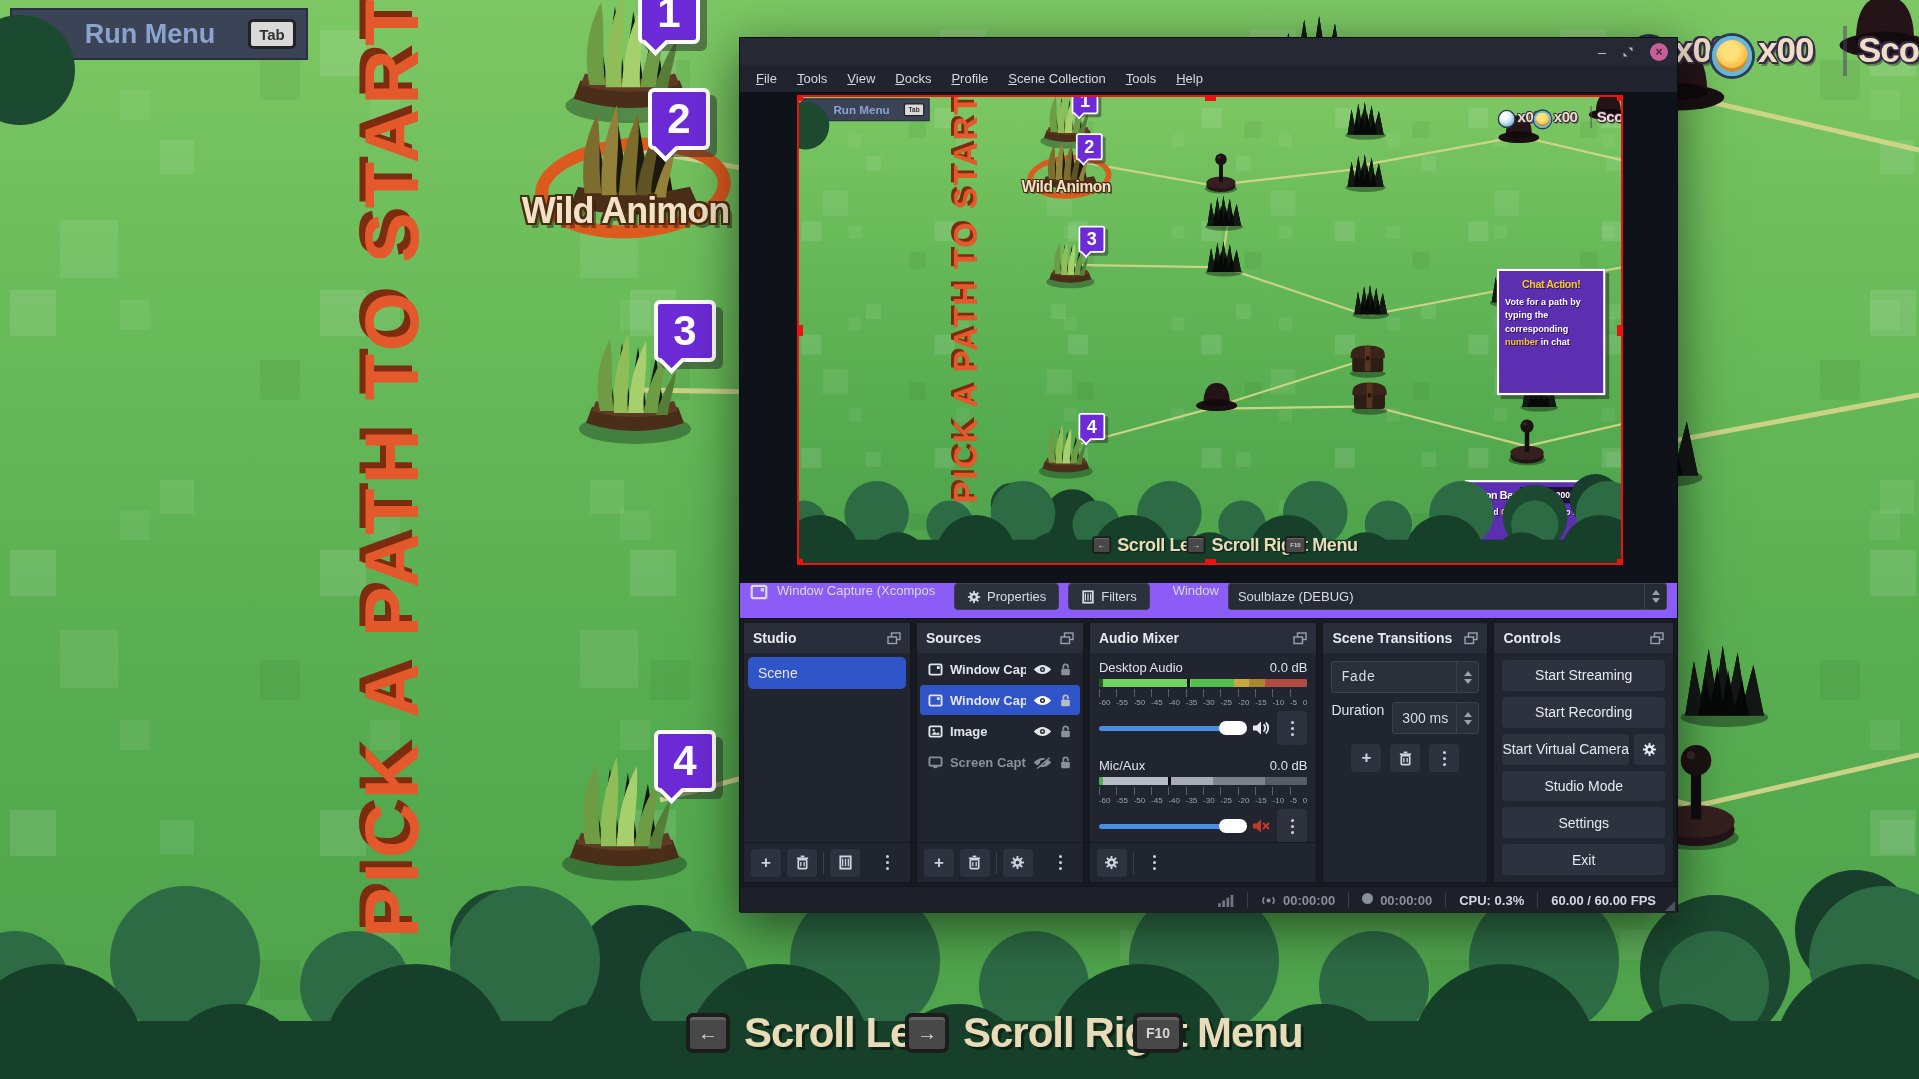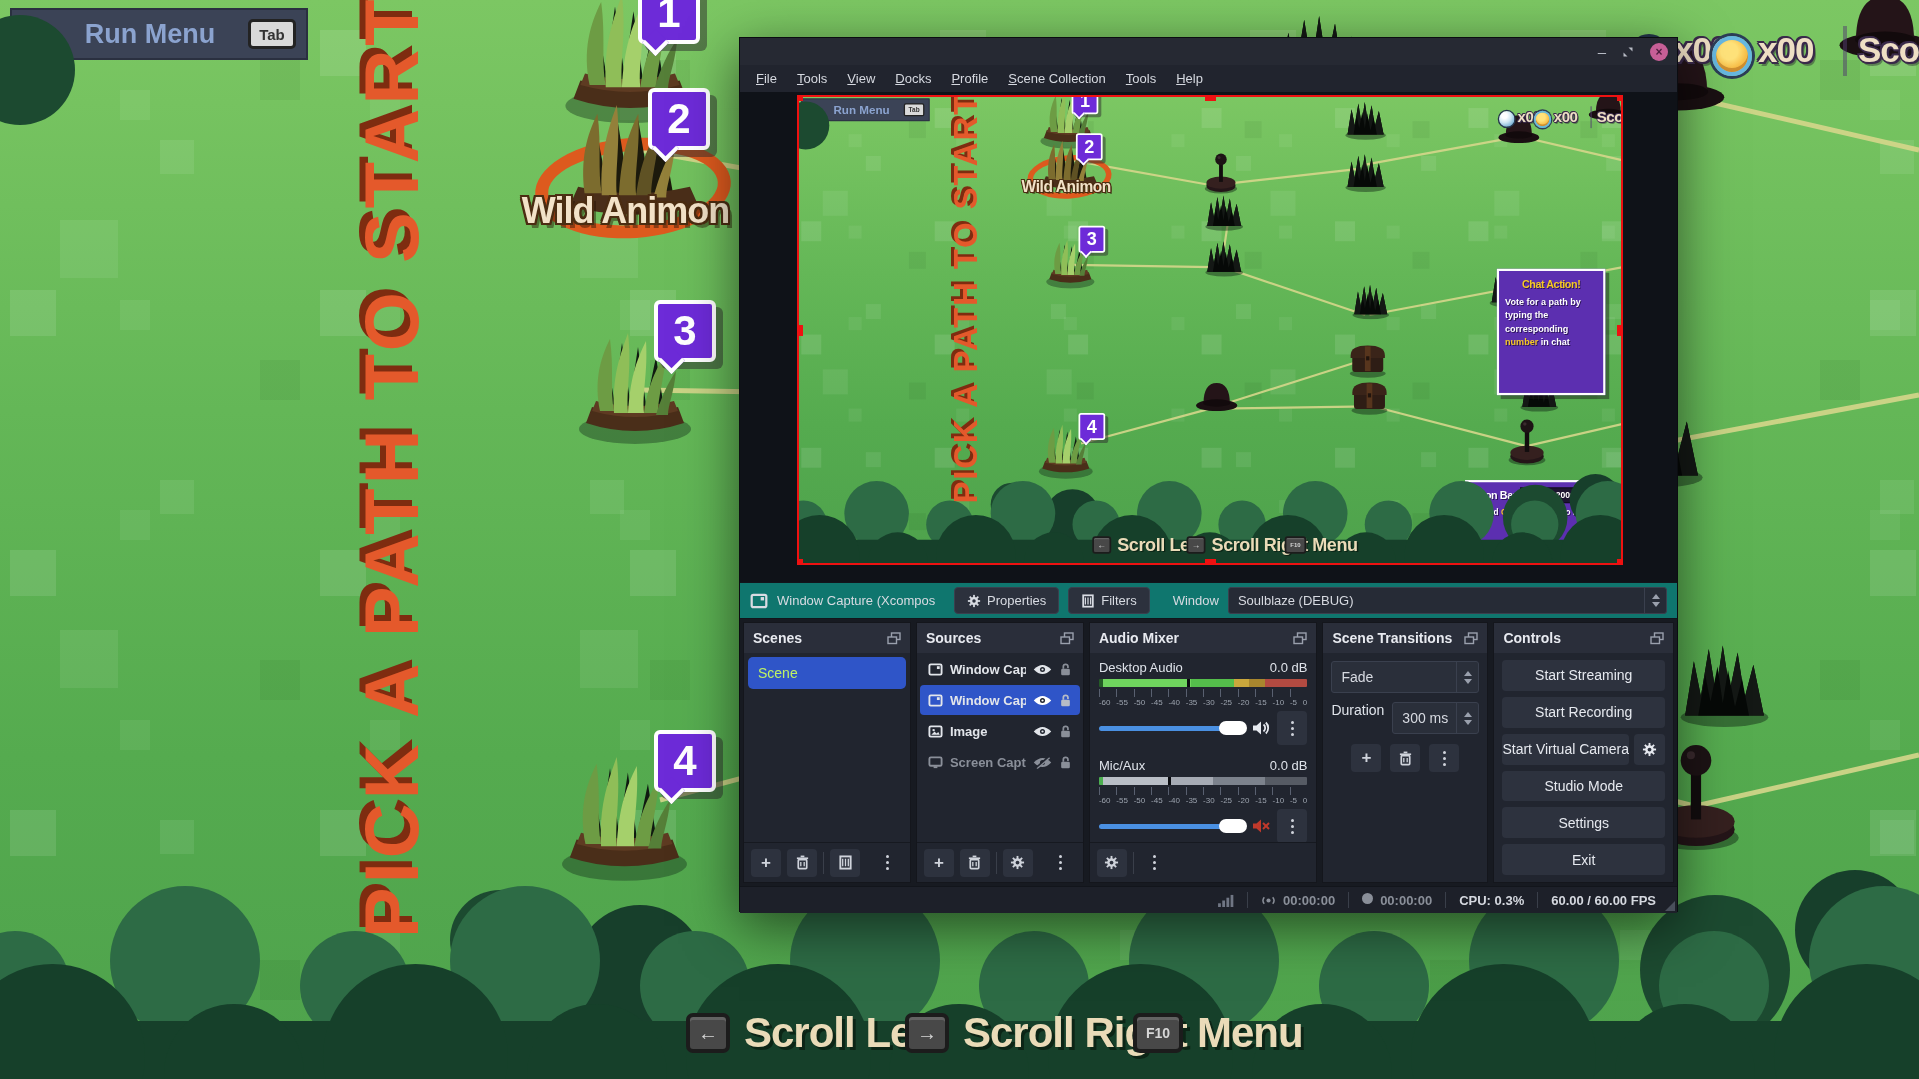--- a/index.html
+++ b/index.html
@@ -117,22 +117,22 @@
   .obs-preview { height:490px; flex:none; background:#0f1218; position:relative; overflow:hidden; }
   .capture { position:absolute; left:57px; top:3px; width:826px; height:470px; overflow:hidden; }
   .capture-scale { position:absolute; left:0; top:0; width:1919px; height:1079px;
     transform:scale(0.43043,0.43559); transform-origin:0 0; }
   .capture-border { position:absolute; inset:0; border:2px solid #ee1111; pointer-events:none; z-index:30; }
   .handle { position:absolute; width:11px; height:11px; background:#ee1111; z-index:31; }
   .h-tl{left:-5px;top:-5px} .h-tm{left:calc(50% - 5px);top:-5px} .h-tr{right:-5px;top:-5px}
   .h-ml{left:-5px;top:calc(50% - 5px)} .h-mr{right:-5px;top:calc(50% - 5px)}
   .h-bl{left:-5px;bottom:-5px} .h-bm{left:calc(50% - 5px);bottom:-5px} .h-br{right:-5px;bottom:-5px}
 
-  .obs-srcbar { height:37px; flex:none; background:#0f766e; border-top:1px solid #12151b;
-    border-bottom:1px solid #12151b; display:flex; align-items:center; gap:9px; padding:0 10px; }
+  .obs-srcbar { height:37px; flex:none; background:#8b5cf6; border-top:1px solid #12151b;
+    border-bottom:1px solid #12151b; display:flex; gap:9px; padding:0 10px; }
   .srcbar-label { width:168px; white-space:nowrap; overflow:hidden; color:#d8dbe2; }
   .obs-btn { height:27px; background:#2c313d; border:1px solid #3a404e; border-radius:4px;
     display:flex; align-items:center; gap:6px; padding:0 12px; color:#d8dbe2; }
   .combo { flex:1; height:27px; background:#262b36; border:1px solid #3a404e; border-radius:3px;
     display:flex; align-items:center; padding:0 9px; position:relative; }
   .combo-spin { position:absolute; right:0; top:0; bottom:0; width:22px; border-left:1px solid #3a404e;
     display:flex; flex-direction:column; align-items:center; justify-content:center; gap:3px; }
   .tri-up { width:0; height:0; border-left:4px solid transparent; border-right:4px solid transparent;
     border-bottom:5px solid #9aa0ad; }
   .tri-dn { width:0; height:0; border-left:4px solid transparent; border-right:4px solid transparent;
@@ -147,21 +147,21 @@
   .dock-body { flex:1; overflow:hidden; position:relative; }
   .dock-footer { height:40px; flex:none; border-top:1px solid #161920; display:flex; align-items:center;
     gap:6px; padding:0 7px; }
   .ibtn { width:30px; height:28px; background:#2d323e; border-radius:4px; color:#cfd3db;
     display:flex; align-items:center; justify-content:center; font-size:17px; font-weight:bold; flex:none; }
   .vsep { width:1px; height:22px; background:#3a3f4a; flex:none; }
   .dots { display:flex; flex-direction:column; gap:3px; }
   .dots i { width:3px; height:3px; border-radius:50%; background:#cfd3db; }
   .push { margin-left:auto; }
 
-  .scene-item { margin:4px; height:32px; background:#2f55c8; border-radius:5px; color:#bef264;
+  .scene-item { margin:4px; height:32px; background:#2f55c8; border-radius:5px; color:#e5e5e5;
     display:flex; align-items:center; padding:0 10px; font-size:14px; }
   .src-row { height:30px; display:flex; align-items:center; gap:7px; padding:0 8px; margin:1px 3px;
     border-radius:4px; color:#e2e5ea; font-size:13px; }
   .src-row.selected { background:#2f55c8; }
   .src-row.disabled { color:#8a8f99; }
   .src-label { flex:1; white-space:nowrap; overflow:hidden;font-weight:bold; }
   .src-ico { color:#e2e5ea; flex:none; }
   .disabled .src-ico { color:#8a8f99; }
 
   .mix-ch { padding:7px 9px 0 9px; }
@@ -179,21 +179,21 @@
   .slider { flex:1; height:5px; border-radius:3px; position:relative;
     background:linear-gradient(90deg,#4a90e2 0 88%,#3d4350 88% 100%); }
   .slider-handle { position:absolute; left:82%; top:-5px; width:28px; height:14px; border-radius:7px; background:#fff; }
   .spk { color:#e6e9ef; flex:none; }
   .spk.muted { color:#c0392b; }
   .mix-menu-btn { width:30px; height:34px; background:#2d323e; border-radius:4px;
     display:flex; align-items:center; justify-content:center; flex:none; }
 
   .trans-body { padding:8px; }
   .trans-combo { height:32px; background:#2a2f3a; border:1px solid #3a404e; border-radius:3px;
-    display:flex; align-items:center; padding:0 9px; position:relative; margin-bottom:9px; font-size:14px; }
+    display:flex; align-items:center; padding:0 9px; position:relative; margin-bottom:9px; font-size:14px;font-family:Liberation Mono, monospace; }
   .dur-row { display:flex; align-items:flex-start; gap:8px; margin-bottom:10px; }
   .dur-label { font-size:14px; color:#dfe3ea; }
   .spinbox { flex:1; height:32px; background:#2a2f3a; border:1px solid #3a404e; border-radius:3px;
     display:flex; align-items:center; padding:0 9px; position:relative; font-size:14px; }
   .trans-btn-row { display:flex; justify-content:center; gap:9px; }
 
   .ctl-body { padding:7px 8px; display:flex; flex-direction:column; gap:6px; }
   .ctl-btn { height:31px; background:#2d323e; border-radius:4px; color:#e6e9ef; font-size:14px;
     display:flex; align-items:center; justify-content:center; white-space:nowrap; overflow:hidden; }
   .ctl-row { display:flex; gap:5px; }
@@ -748,21 +748,21 @@
           <i class="tri-up"></i>
           <i class="tri-dn"></i>
         </div>
     </div>
   </div>
 
   <div class="obs-docks">
 
     <div class="dock d-scenes">
       <div class="dock-header">
-        <span>Scenes</span>
+        <span>Studio</span>
           <span class="sp"></span>
         <svg width="14" height="13" viewBox="0 0 14 13" style="color:#9aa0ad">
             <use href="#sym-ico-popout"></use>
           </svg>
       </div>
       <div class="dock-body">
         <div class="scene-item">Scene</div>
       </div>
       <div class="dock-footer">
         <div class="ibtn">+</div>

